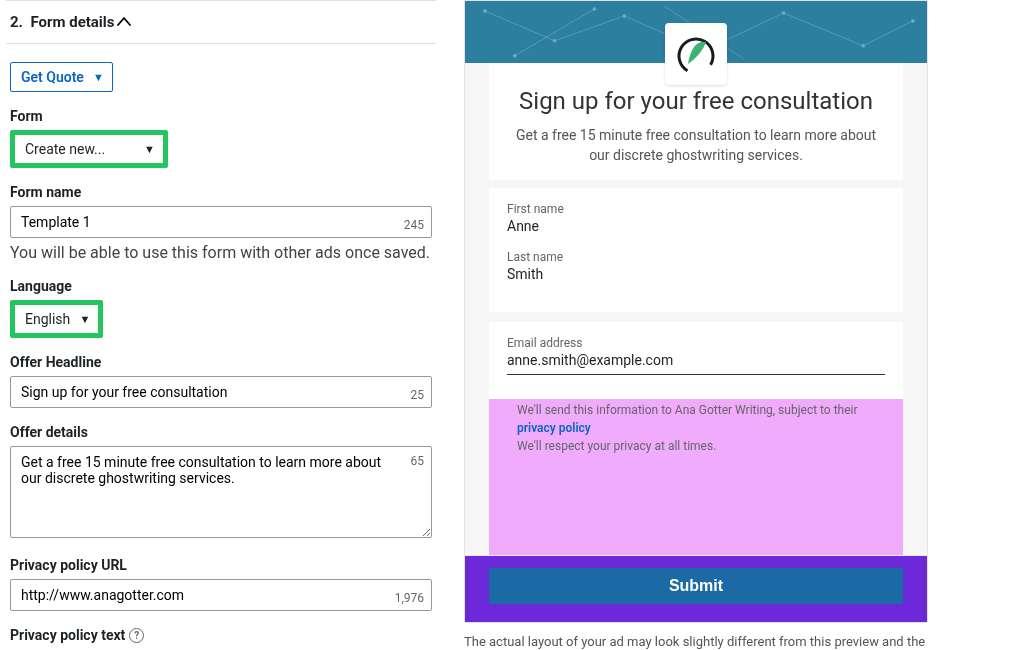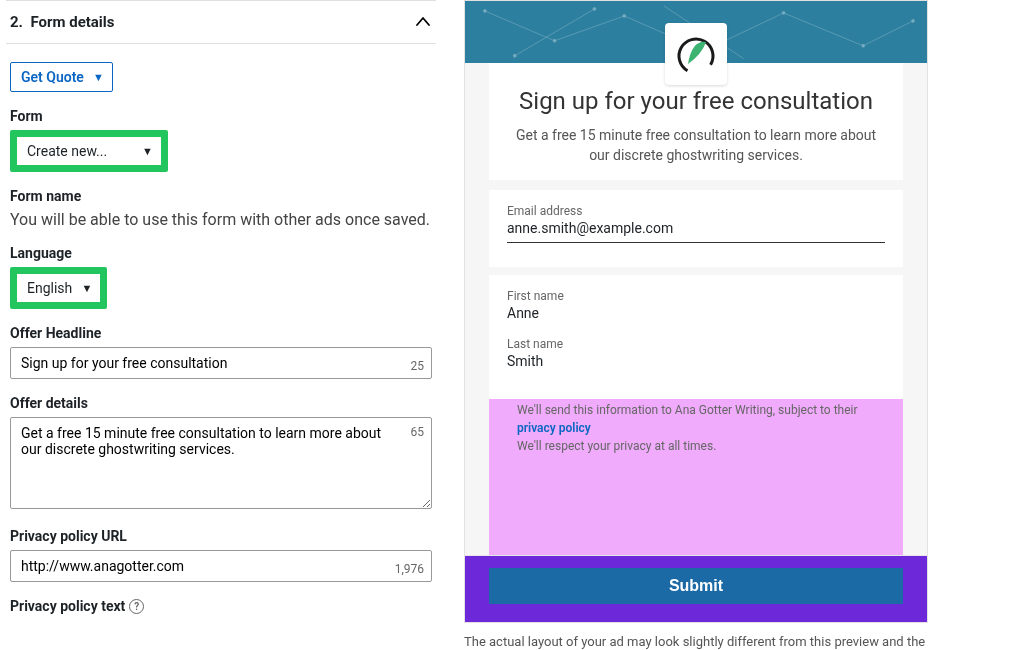--- a/index.html
+++ b/index.html
@@ -1,29 +1,29 @@
 <!DOCTYPE html>
 <html><head>
 <meta charset="utf-8">
 <style>
   * { box-sizing: border-box; margin: 0; padding: 0; }
   body { font-family: -apple-system, BlinkMacSystemFont, "Segoe UI", Roboto, sans-serif; font-size: 14px; color: #1d2226; background: #fff; }
   .wrap { display: flex; gap: 28px; padding: 0 6px; }
   .left { flex: 0 0 430px; padding-right: 0; }
   .right { flex: 0 0 464px; }
 
-  .section-header { display: flex; justify-content: space-between; align-items: center; border-top: 1px solid #e0e0e0; border-bottom: 1px solid #e0e0e0; padding: 12px 4px; margin-bottom: 18px; }
+  .section-header { display: flex; justify-content: flex-start; align-items: center; border-top: 1px solid #e0e0e0; border-bottom: 1px solid #e0e0e0; padding: 12px 4px; margin-bottom: 18px; }
   .section-header .title { font-weight: 700; font-size: 15px; }
   .chevron { width: 18px; height: 18px; font-size: 18px; font-weight: 600; }
 
   .fld { margin-bottom: 16px; padding: 0 4px; }
   .lbl { font-weight: 700; font-size: 14px; margin-bottom: 6px; display: flex; align-items: center; gap: 4px; }
 
   .select { position: relative; display: inline-block; }
-  .select-box { border: 7px solid #22c55e; border-radius: 2px; background: #fff; padding: 6px 28px 6px 10px; font-size: 14px; cursor: pointer; position: relative; }
+  .select-box { border: 5px solid #22c55e; border-radius: 2px; background: #fff; padding: 6px 28px 6px 10px; font-size: 14px; cursor: pointer; position: relative; }
   .select-box.active { border: 1px solid #0a66c2; color: #0a66c2; font-weight: 600; }
   .select-caret { position: absolute; right: 8px; top: 50%; transform: translateY(-50%); font-size: 11px; color: inherit; }
 
   .input-wrap { position: relative; }
   .txt { width: 100%; border: 1px solid #999; border-radius: 2px; padding: 7px 48px 7px 10px; font-size: 14px; font-family: inherit; }
   .counter { position: absolute; right: 8px; bottom: 6px; font-size: 12px; color: #666; }
   .hint { font-size: 16px; color: #444; margin-top: 5px; }
 
   textarea.txt { resize: vertical; min-height: 90px; }
 
@@ -85,20 +85,24 @@
       <div class="select">
         <div class="select-box" style="min-width:158px;">
           <span>Create new...</span>
           <span class="select-caret">▼</span>
         </div>
       </div>
     </div>
 
     <div class="fld">
       <div class="lbl">Form name</div>
+      <div class="input-wrap">
+        <input class="txt" value="Template 1" style="">
+        <span class="counter">245</span>
+      </div>
       <div class="hint">You will be able to use this form with other ads once saved.</div>
     </div>
 
     <div class="fld">
       <div class="lbl">Language</div>
       <div class="select">
         <div class="select-box" style="min-width:70px;">
           <span>English</span>
           <span class="select-caret">▼</span>
         </div>
@@ -169,36 +173,36 @@
             <path d="M16 34 Q20 10 34 12 Q30 24 16 34 Z" fill="#3cb371"></path>
           </svg>
         </div>
       </div>
 
       <div class="pv-card">
         <div class="pv-head">Sign up for your free consultation</div>
         <div class="pv-sub">Get a free 15 minute free consultation to learn more about our discrete ghostwriting services.</div>
       </div>
 
+      <div class="pv-form" style="margin-top:8px;">
+        <div class="pv-row">
+          <div class="pv-label">First name</div>
+          <div class="pv-val">Anne</div>
+        </div>
+        <div class="pv-row">
+          <div class="pv-label">Last name</div>
+          <div class="pv-val">Smith</div>
+        </div>
+      </div>
       <div class="pv-form">
         <div class="pv-row">
           <div class="pv-label">Email address</div>
           <div class="pv-val pv-underline">anne.smith@example.com</div>
         </div>
       </div>
-      <div class="pv-form" style="margin-top:8px;">
-        <div class="pv-row">
-          <div class="pv-label">First name</div>
-          <div class="pv-val">Anne</div>
-        </div>
-        <div class="pv-row">
-          <div class="pv-label">Last name</div>
-          <div class="pv-val">Smith</div>
-        </div>
-      </div>
 
       <div class="pv-consent">
         <span>We'll send this information to Ana Gotter Writing, subject to their </span><a href="#">privacy policy</a><br>
         <span>We'll respect your privacy at all times.</span>
       </div>
 
       <div class="pv-submit-wrap">
         <button class="pv-submit">Submit</button>
       </div>
     </div>

